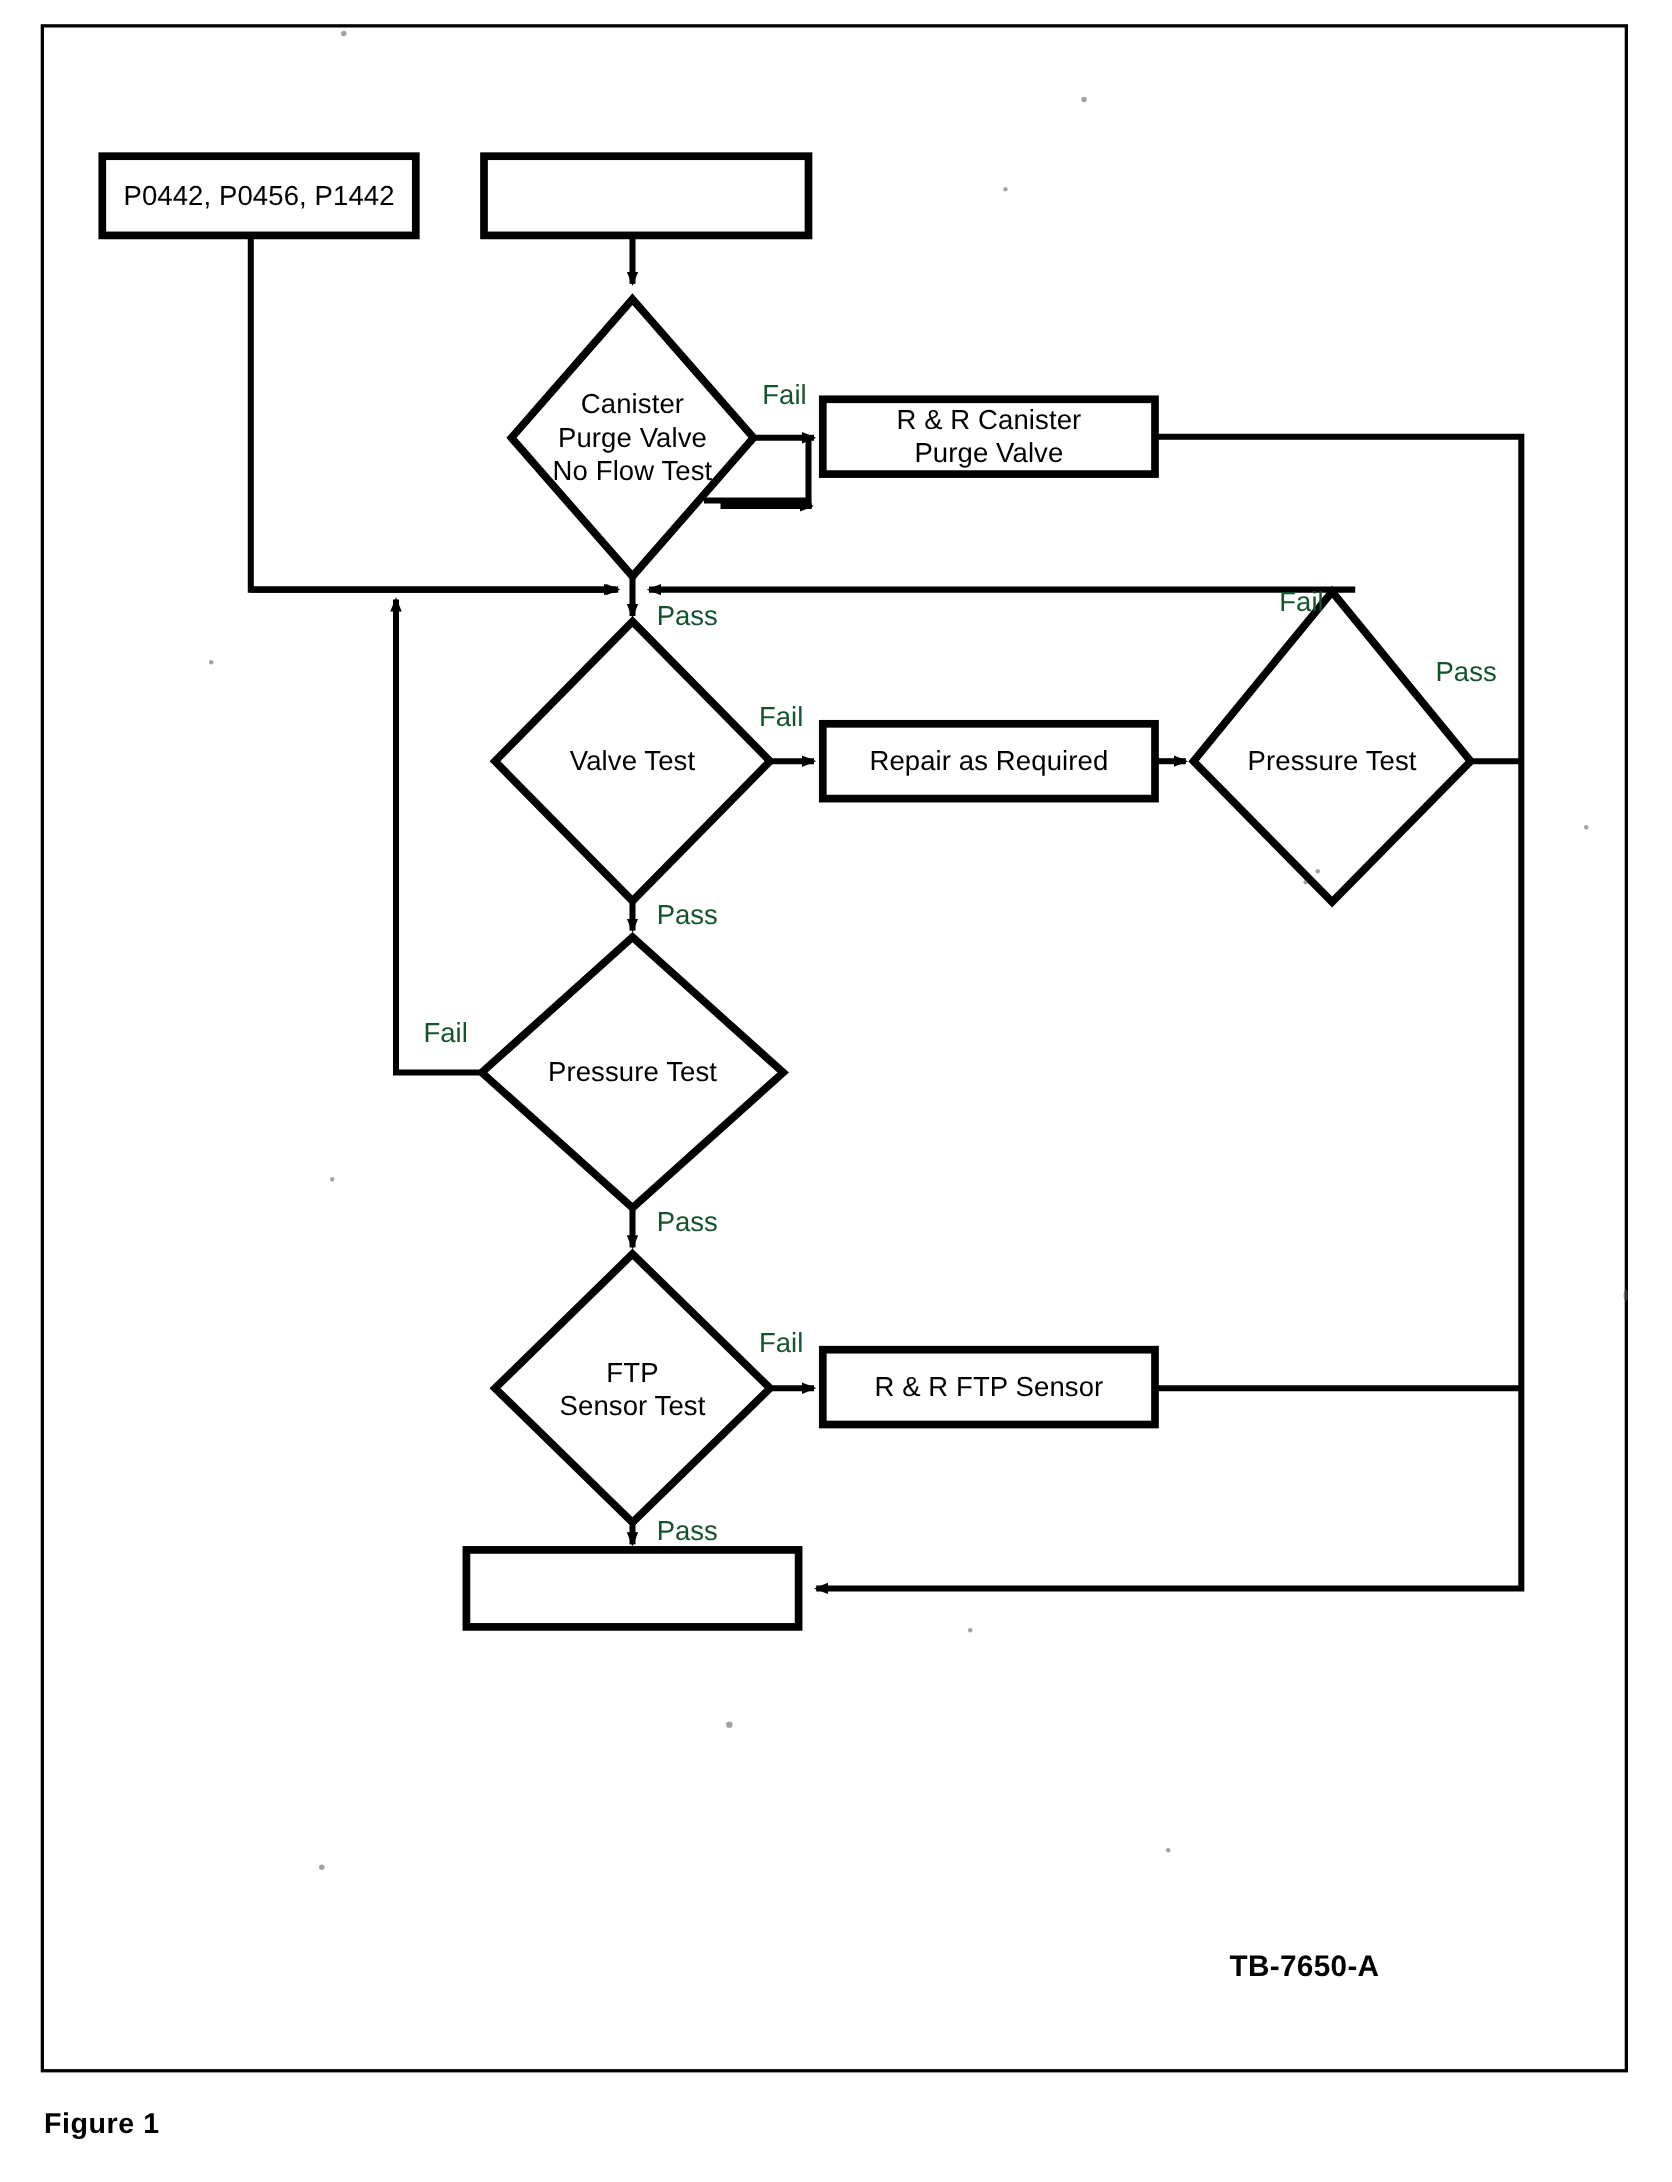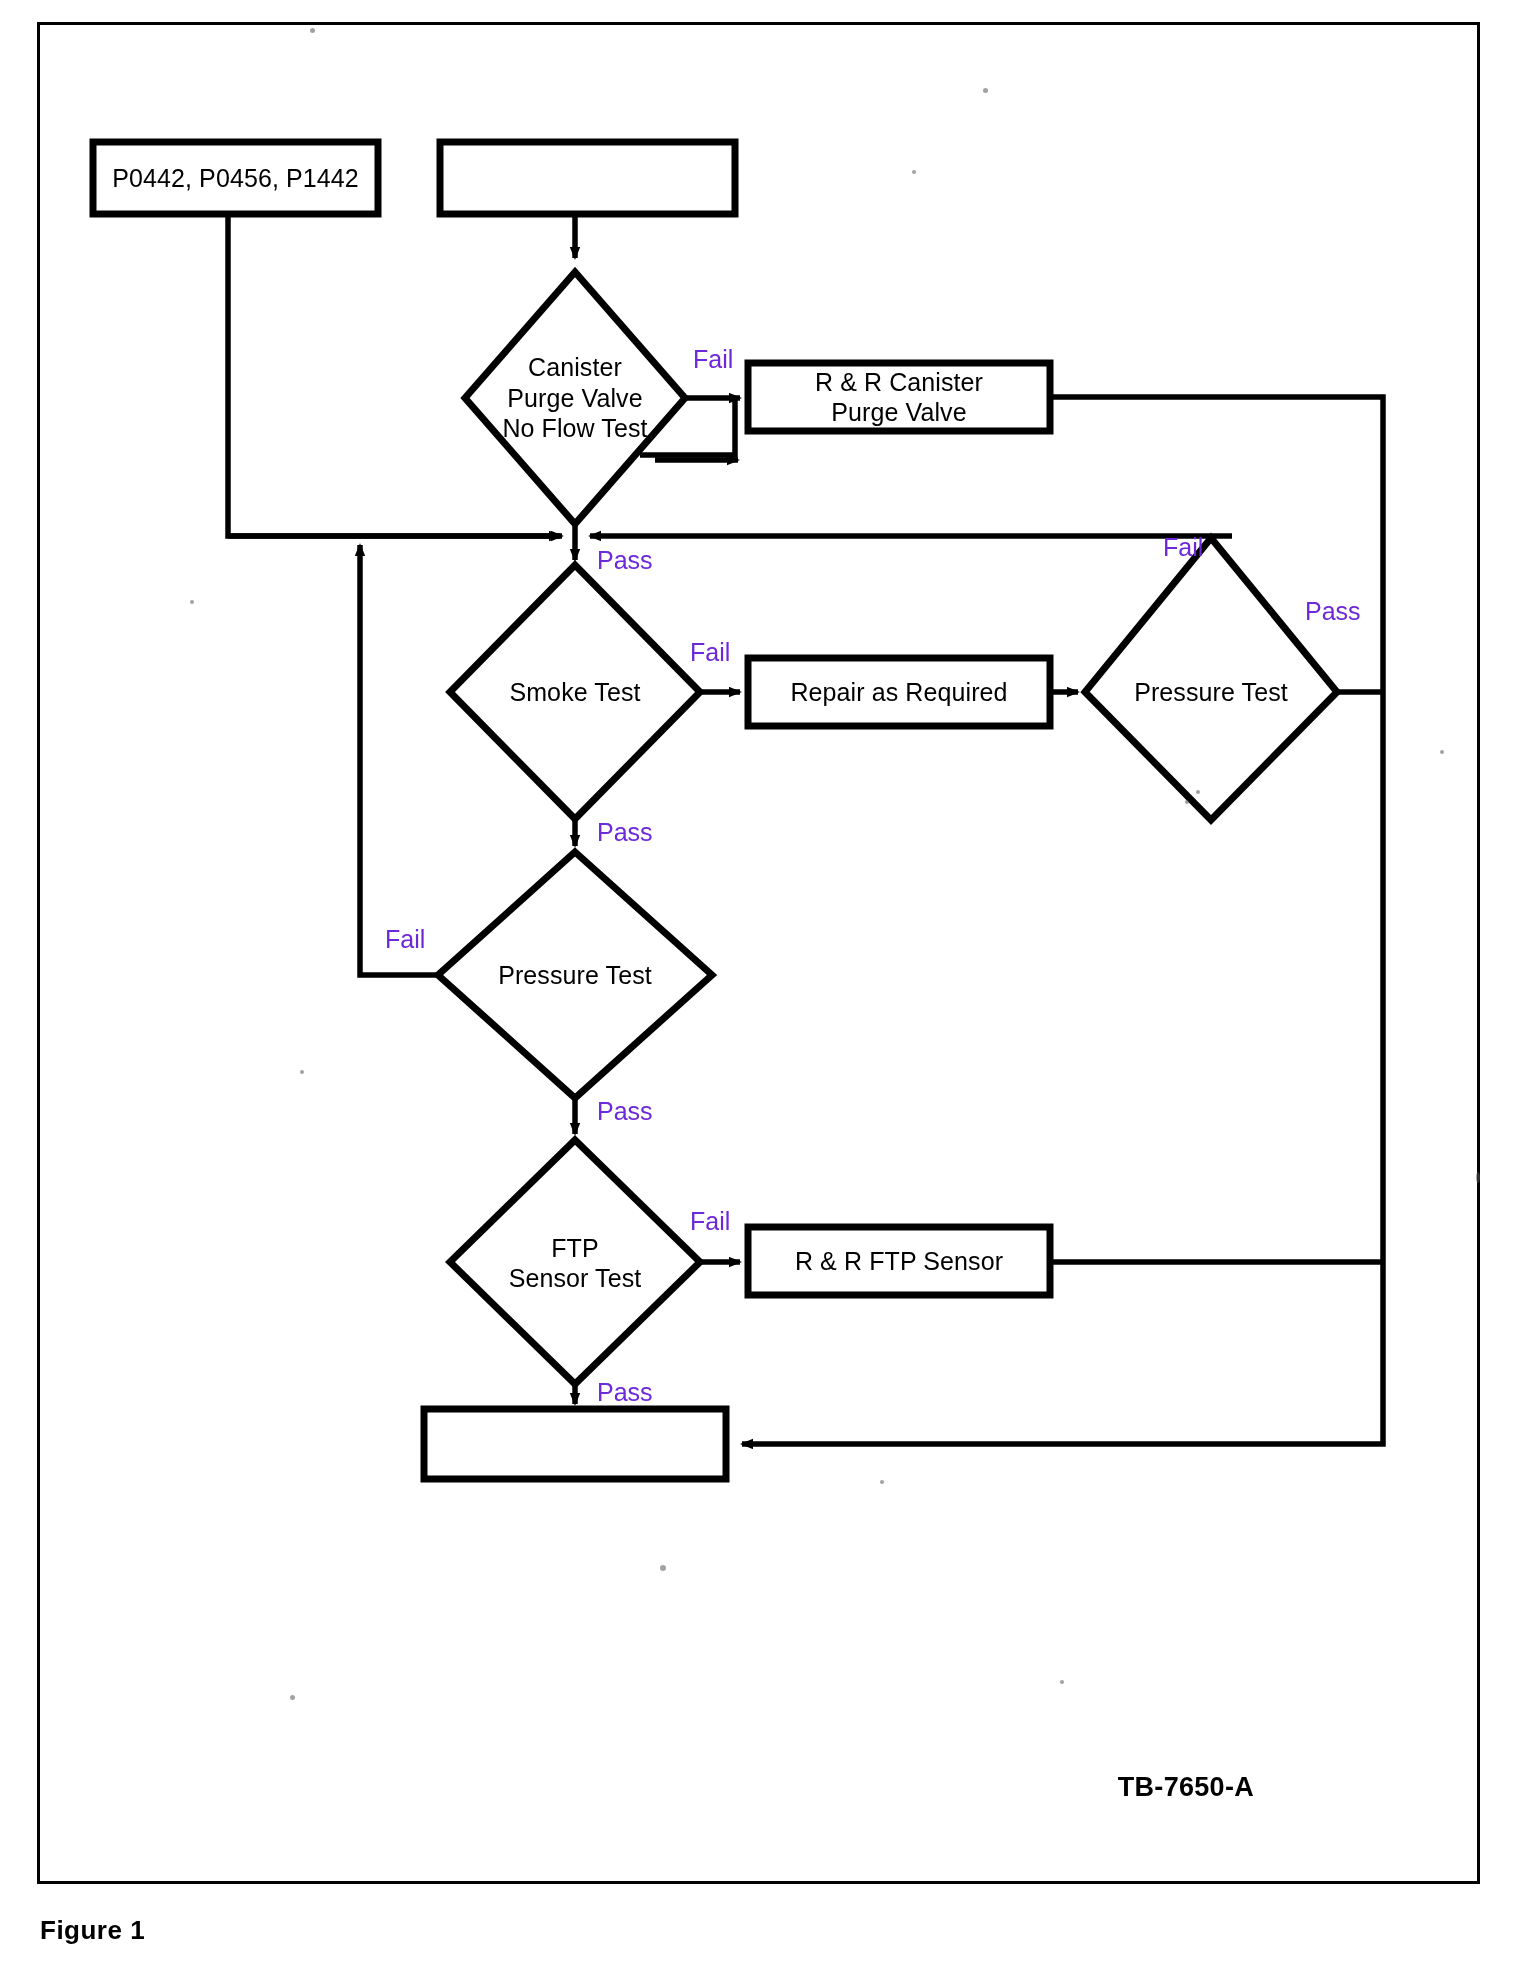--- a/index.html
+++ b/index.html
@@ -43,21 +43,21 @@
     font-size:25px;
     line-height:1.22;
     letter-spacing:0.1px;
     white-space:pre-line;
     color:#000;
   }
   .node-text.bold{font-weight:bold;}
   .edge-label{
     position:absolute;
     font-size:25px;
-    color:#6d28d9;
+    color:#14532d;
     white-space:nowrap;
   }
   .tb-code{
     position:absolute;
     right:62px;
     top:1772px;
     font-size:27px;
     font-weight:bold;
     letter-spacing:0.3px;
   }
@@ -148,21 +148,21 @@
     <div class="node-text" style="left:93px;top:142px;width:285px;height:72px;">P0442, P0456, P1442</div>
 
 
     <div class="node-text" style="left:465px;top:330px;width:220px;height:136px;">Canister
 Purge Valve
 No Flow Test</div>
 
     <div class="node-text" style="left:748px;top:363px;width:302px;height:68px;">R &amp; R Canister
 Purge Valve</div>
 
-    <div class="node-text" style="left:460px;top:662px;width:230px;height:60px;">Smoke Test</div>
+    <div class="node-text" style="left:460px;top:662px;width:230px;height:60px;">Valve Test</div>
 
     <div class="node-text" style="left:748px;top:658px;width:302px;height:68px;">Repair as Required</div>
 
     <div class="node-text" style="left:1096px;top:662px;width:230px;height:60px;">Pressure Test</div>
 
     <div class="node-text" style="left:460px;top:945px;width:230px;height:60px;">Pressure Test</div>
 
     <div class="node-text" style="left:460px;top:1228px;width:230px;height:70px;">FTP
 Sensor Test</div>
 

